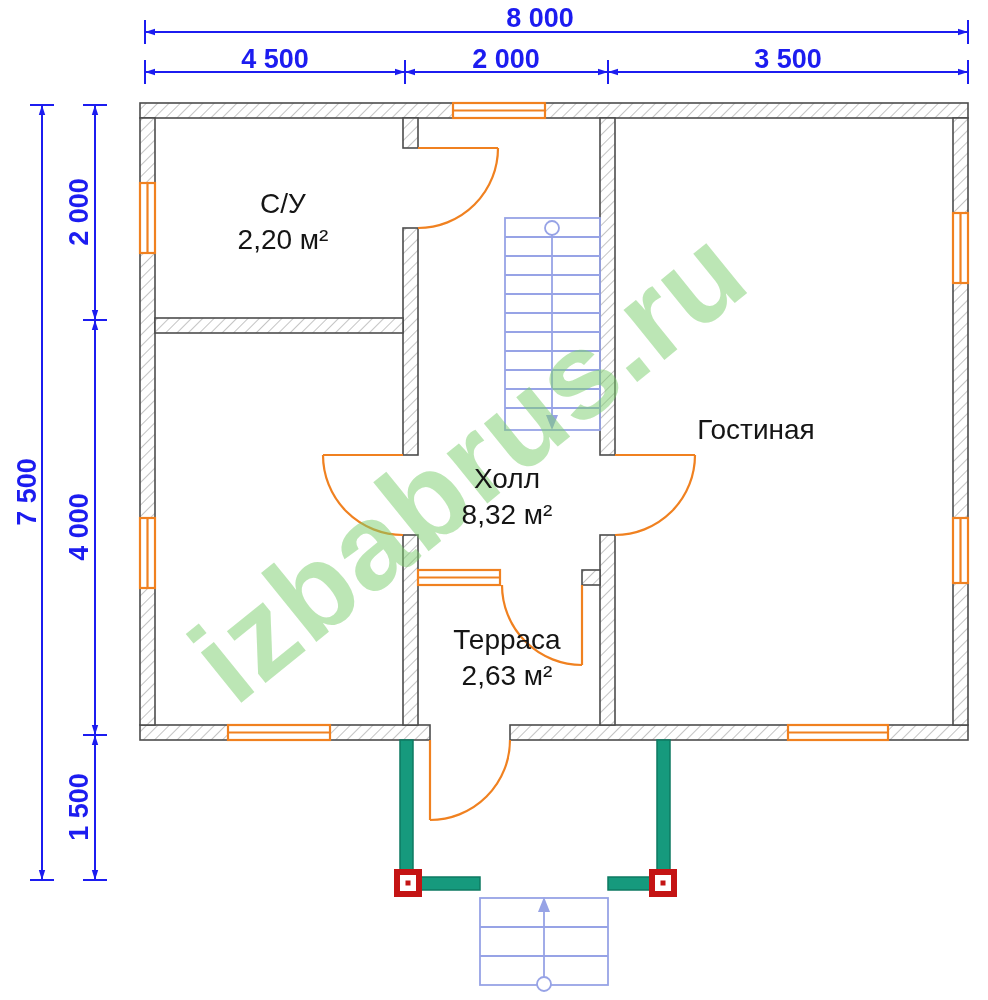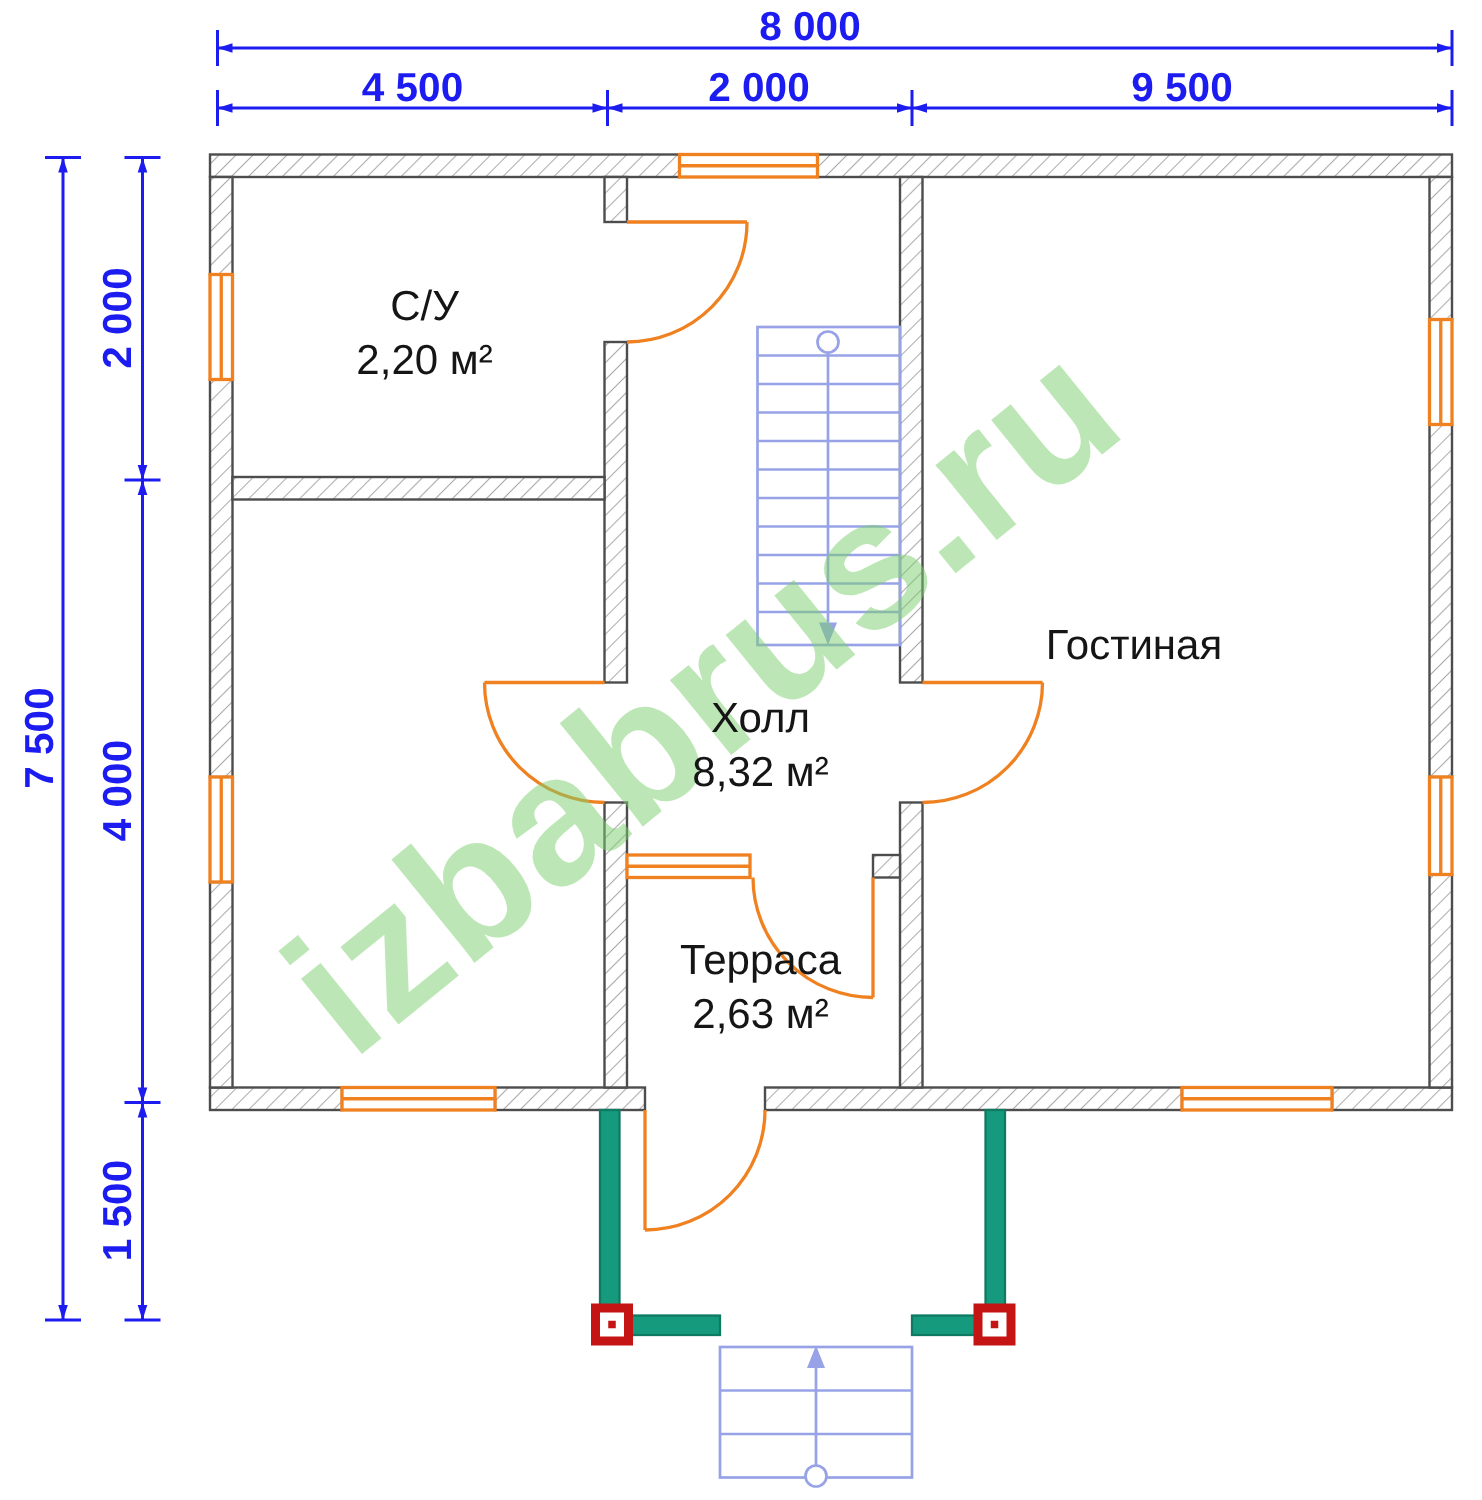--- a/index.html
+++ b/index.html
@@ -195,21 +195,21 @@
       <line x1="83" y1="735" x2="107" y2="735"></line>
       <line x1="83" y1="880" x2="107" y2="880"></line>
     </g>
   </svg>
 
   <div class="watermark">izbabrus.ru</div>
 
   <div class="dim" style="left:540px; top:18px">8 000</div>
   <div class="dim" style="left:275px; top:59px">4 500</div>
   <div class="dim" style="left:506px; top:59px">2 000</div>
-  <div class="dim" style="left:788px; top:59px">9 500</div>
+  <div class="dim" style="left:788px; top:59px">3 500</div>
   <div class="dim vert" style="left:27px; top:492px">7 500</div>
   <div class="dim vert" style="left:79px; top:212px">2 000</div>
   <div class="dim vert" style="left:79px; top:527px">4 000</div>
   <div class="dim vert" style="left:79px; top:807px">1 500</div>
 
   <div class="room-label" style="left:283px; top:222px">
     <span>С/У</span>
     <span>2,20 м²</span>
   </div>
   <div class="room-label" style="left:756px; top:430px">

